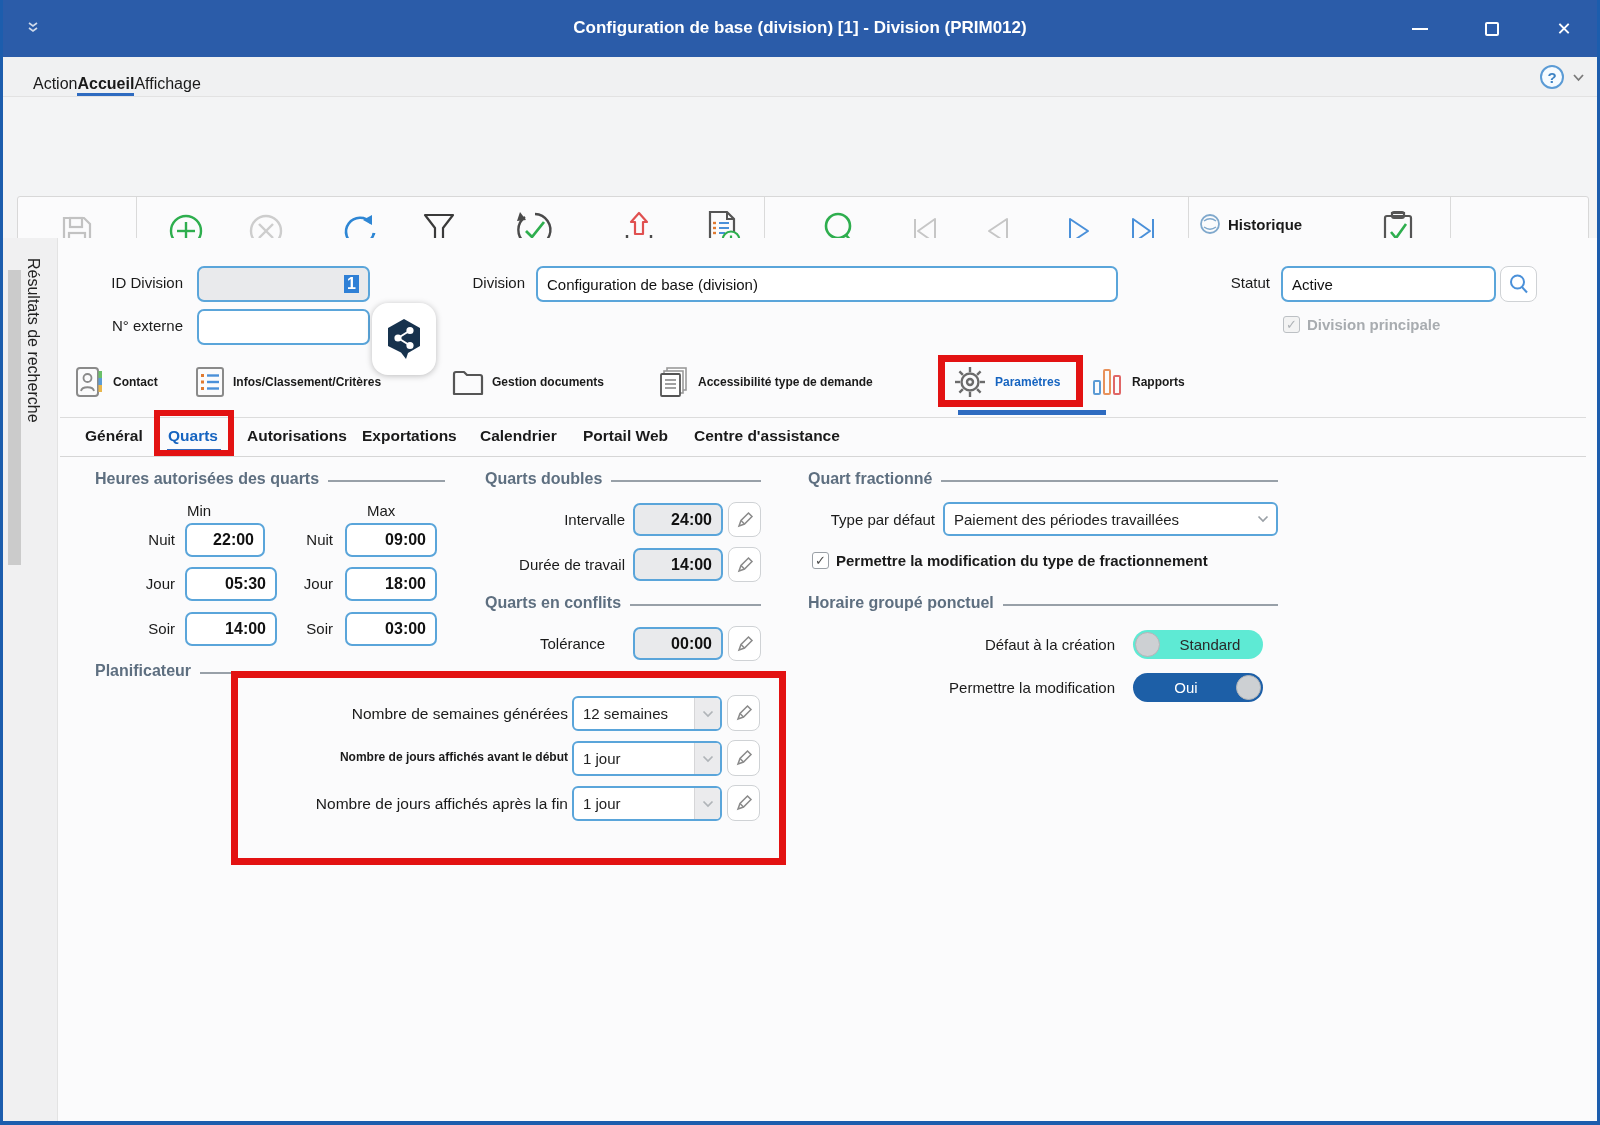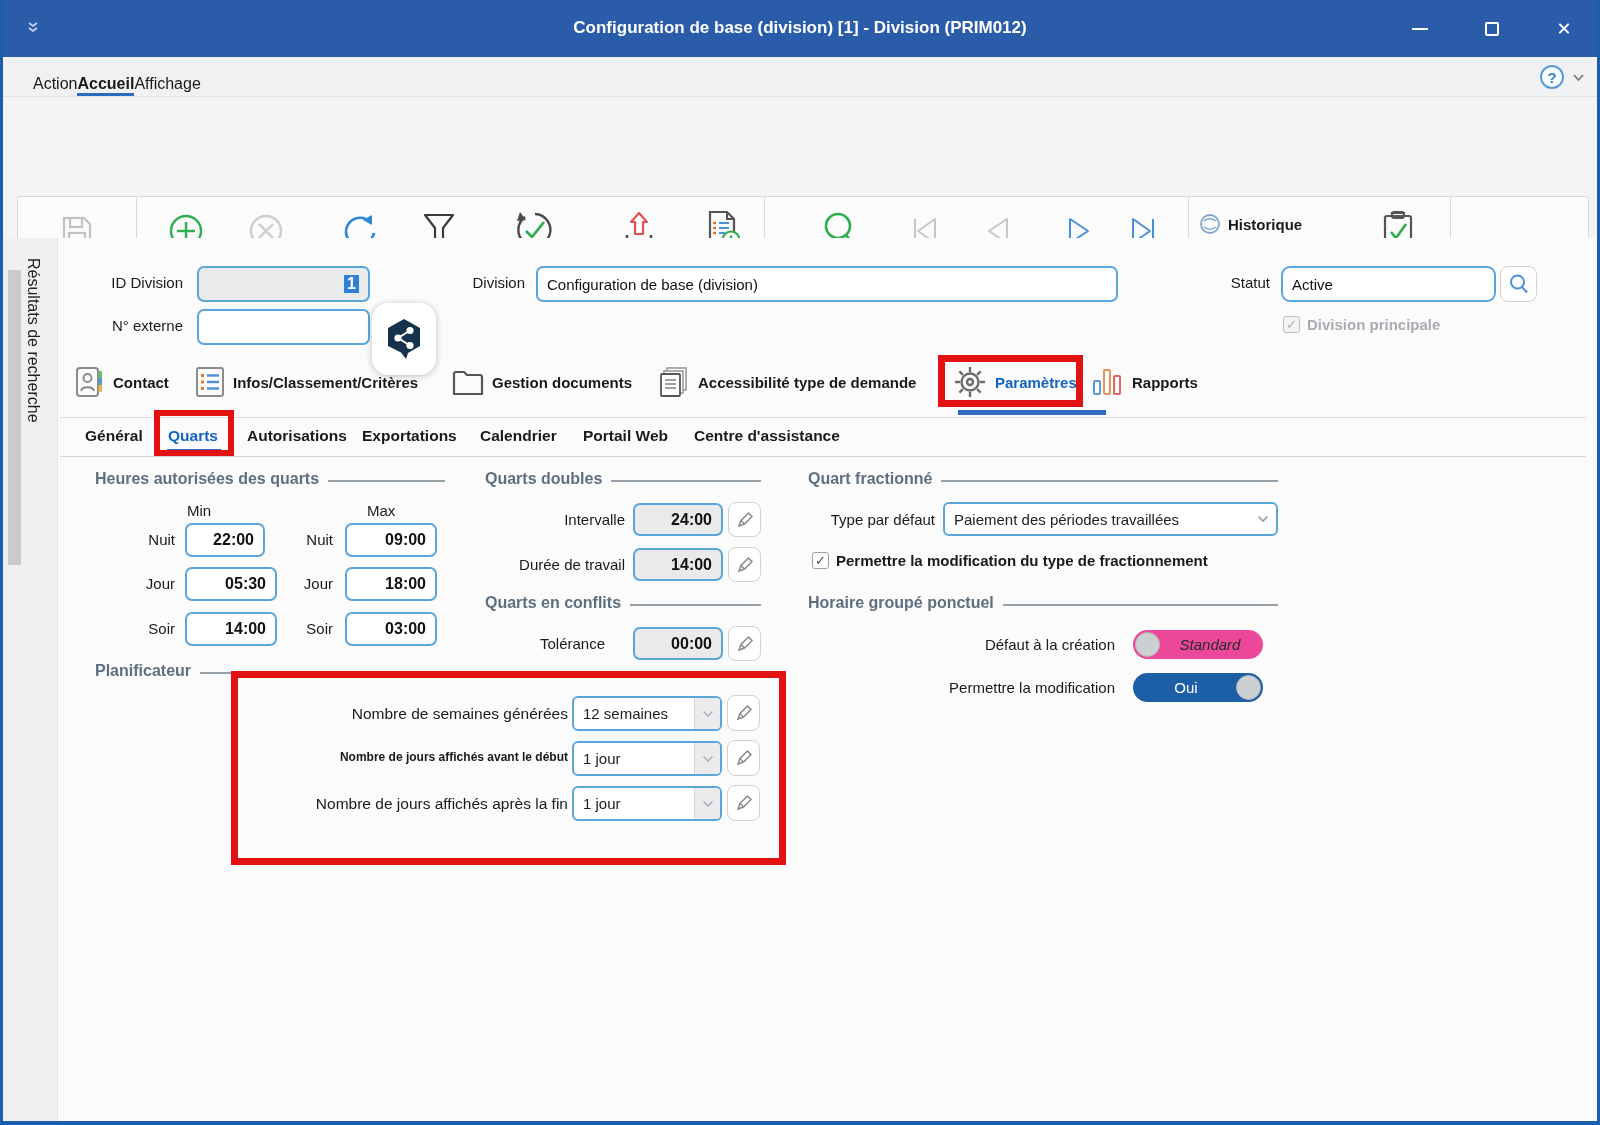--- a/index.html
+++ b/index.html
@@ -57,41 +57,41 @@
 
   .widget { position:absolute; left:372px; top:303px; width:64px; height:72px; background:#fff; border-radius:16px; box-shadow:0 1px 6px rgba(0,0,0,.25); display:flex; align-items:center; justify-content:center; }
 
   .chk { position:absolute; display:flex; align-items:center; gap:7px; }
   .chk .box { width:17px; height:17px; border:1.5px solid #9aa0a6; border-radius:3px; background:#fff; display:flex; align-items:center; justify-content:center; font-size:13px; color:#4a4a4a; }
   .chk.dis .box { border-color:#bcc0c4; background:#f3f3f3; color:#aeb2b6; }
   .chk .clb { font-size:15px; color:#1a1a1a;font-weight:bold; }
   .chk.dis .clb { color:#a8acb0; }
 
   .tab { position:absolute; top:360px; height:44px; display:flex; align-items:center; gap:8px; }
-  .tab .tlb { font-size:15px; font-weight:600; color:#1a1a1a; white-space:nowrap; }
+  .tab .tlb { font-size:12px; font-weight:600; color:#1a1a1a; white-space:nowrap; }
   .tab.active .tlb { color:#1664c0; }
   .tabs-sep { position:absolute; left:60px; top:417px; width:1526px; height:1px; background:#dcdcdc; }
   .tab-underline { position:absolute; left:958px; top:410px; width:148px; height:5px; background:#2e6bc0; }
 
   .subtab { position:absolute; top:420px; height:32px; display:flex; align-items:center; font-size:15.5px; font-weight:600; color:#1a1a1a; white-space:nowrap; }
   .subtab.active { color:#1664c0; }
   .subtab-underline { position:absolute; left:167px; top:449px; width:54px; height:3px; background:#2e6bc0; }
   .subtabs-sep { position:absolute; left:60px; top:456px; width:1526px; height:1px; background:#d6d6d6; }
 
   .sect-h { position:absolute; display:flex; align-items:center; font-weight:bold; font-size:16px; color:#5e6f80; white-space:nowrap; }
   .sect-h .line { flex:1; border-top:2px solid #98a0a8; margin-left:9px; margin-top:3px; }
 
   .ddl { position:absolute; border:2px solid #5aa5da; border-radius:6px; background:#fff; display:flex; align-items:center; }
   .ddl .dtx { flex:1; font-size:15px; color:#222; padding-left:9px; white-space:nowrap; overflow:hidden; }
   .ddl .dchev { width:26px; height:100%; display:flex; align-items:center; justify-content:center; }
   .ddl.graychev .dchev { background:#ebebed; border-left:1px solid #d6d6d8; border-radius:0 4px 4px 0; margin:0; }
 
   .toggle { position:absolute; height:29px; width:130px; border-radius:15px; display:flex; align-items:center; justify-content:center; }
   .toggle .knob { position:absolute; width:25px; height:25px; top:2px; border-radius:50%; background:#cdd0d3; border:1px solid #b2b5b8; }
-  .toggle.off { background:#ec4899;font-style:italic; }
+  .toggle.off { background:#5eead4; }
   .toggle.off .knob { left:2px; }
   .toggle.off .ttx { font-size:15px; color:#2a2a2a; padding-left:24px; }
   .toggle.on { background:#1d5fa7; }
   .toggle.on .knob { right:2px; }
   .toggle.on .ttx { font-size:15px; color:#fff; padding-right:24px; }
 
   .redbox { position:absolute; border:7px solid #e31212; }
 </style>
 </head>
 <body>
@@ -359,21 +359,21 @@
   <div class="inp gray valr" style="left:197px; top:266px; width:173px; height:36px;">
       <span class="sel">1</span>
     </div>
 
   <div class="lbl r" style="left:455px; top:274px; width:70px;">Division</div>
   <div class="inp" style="left:536px; top:266px; width:582px; height:36px;">
       <span>Configuration de base (division)</span>
     </div>
 
   <div class="lbl r" style="left:1205px; top:274px; width:65px;">Statut</div>
-  <div class="inp" style="left:1281px; top:266px; width:215px; height:36px;border-radius:9px;">
+  <div class="inp" style="left:1281px; top:266px; width:215px; height:36px;">
       <span>Active</span>
     </div>
   <div class="sq-btn" style="left:1500px; top:266px; width:37px; height:36px;">
     <svg width="22" height="22" viewBox="0 0 22 22">
         <g fill="none" stroke="#4a90d9" stroke-width="2">
           <circle cx="9.5" cy="9" r="6.5"></circle>
           <line x1="14" y1="14" x2="19" y2="19.5"></line>
         </g>
       </svg>
   </div>

